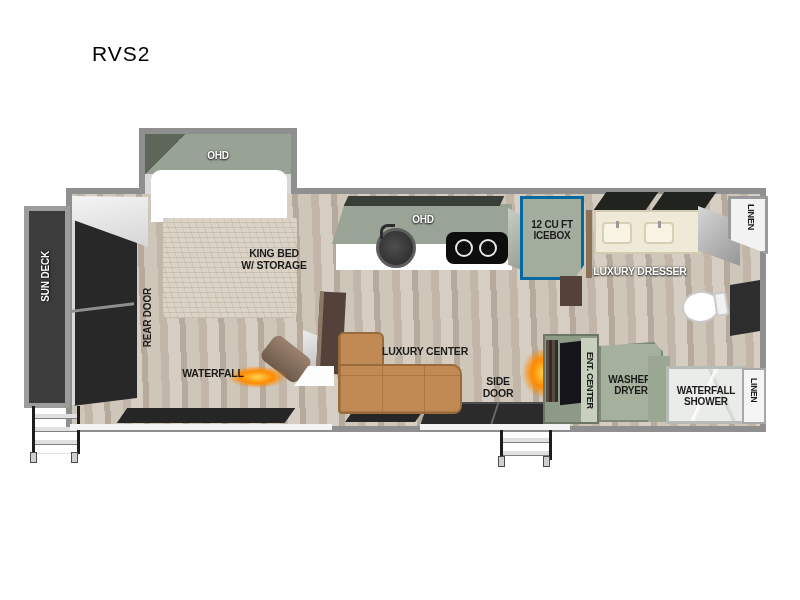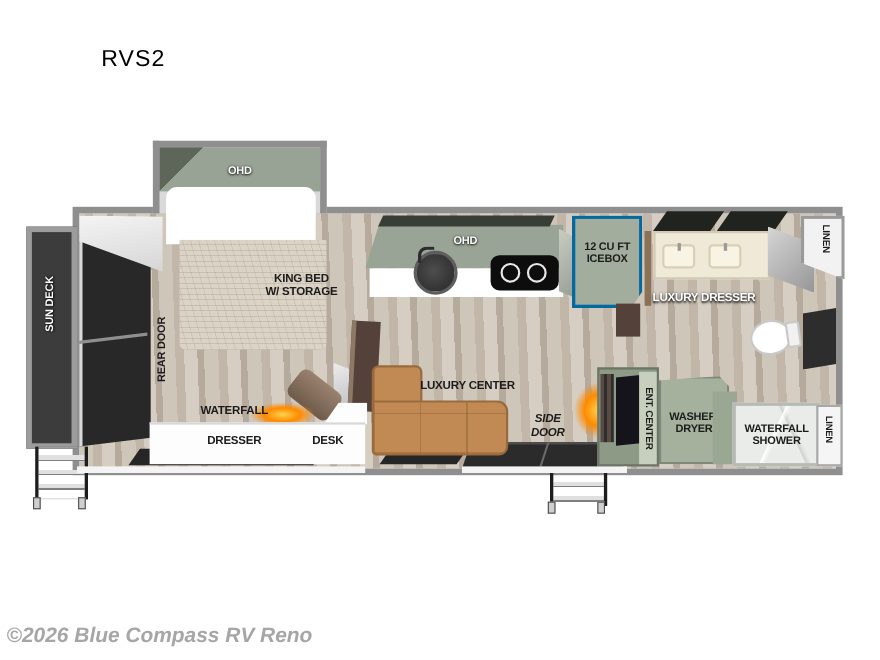--- a/index.html
+++ b/index.html
@@ -144,24 +144,20 @@
   <div class="abs bed-blanket">
     <div class="lbl" style="position:absolute;left:0;top:30px;width:134px;margin-left:44px;">KING BED
 W/ STORAGE</div>
   </div>
 
   <div class="abs side-table"></div>
   <div class="abs partition"></div>
   <div class="abs desk-chair"></div>
   <div class="abs dresser-mat"></div>
   <div class="abs desk-ext"></div>
-  <div class="abs dresser">
-    <div class="lbl" style="position:absolute;left:42px;top:10px;width:70px;">DRESSER</div>
-    <div class="lbl" style="position:absolute;left:140px;top:10px;width:44px;">DESK</div>
-  </div>
   <div class="abs glow" style="left:228px;top:366px;width:58px;height:22px;"></div>
   <div class="abs lbl" style="left:176px;top:368px;width:74px;z-index:5;">WATERFALL</div>
   <div class="abs sill" style="left:70px;top:424px;width:262px;height:6px;"></div>
 
   <div class="abs kitchen-window"></div>
   <div class="abs kitchen-ohd"></div>
   <div class="abs kitchen-counter"></div>
   <div class="abs counter-edge"></div>
   <div class="abs lbl lbl-white" style="left:398px;top:214px;width:50px;font-size:10px;z-index:5;">OHD</div>
   <div class="abs sink"></div>
@@ -194,21 +190,21 @@
     <div class="abs toilet-tank"></div>
   </div>
   <div class="abs wall-panel"></div>
 
   <div class="abs sofa-mat"></div>
   <div class="abs door-mats"></div>
   <div class="abs mat-divider"></div>
   <div class="abs sofa sofa-arm"></div>
   <div class="abs sofa sofa-body"></div>
   <div class="abs lbl" style="left:380px;top:346px;width:90px;z-index:5;">LUXURY CENTER</div>
-  <div class="abs lbl" style="left:474px;top:376px;width:48px;z-index:5;font-style:italic;">SIDE
+  <div class="abs lbl" style="left:474px;top:376px;width:48px;z-index:5;">SIDE
 DOOR</div>
   <div class="abs sill" style="left:420px;top:424px;width:150px;height:6px;"></div>
   <div class="abs ladder ladder-r"></div>
   <div class="abs foot" style="left:498px;top:456px;"></div>
   <div class="abs foot" style="left:543px;top:456px;"></div>
 
   <div class="abs glow" style="left:522px;top:348px;width:44px;height:50px;"></div>
   <div class="abs ent-center"></div>
   <div class="abs ent-slats"></div>
   <div class="abs ent-tv"></div>
@@ -221,14 +217,13 @@
   </div>
   <div class="abs shower-cab"></div>
   <div class="abs shower">
     <div class="lbl" style="position:absolute;left:0;top:16px;width:74px;font-size:10px;">WATERFALL
 SHOWER</div>
   </div>
   <div class="abs linen-bottom">
     <div class="lbl vtext" style="position:absolute;left:5px;top:8px;font-size:8.5px;">LINEN</div>
   </div>
 
-  <div class="abs watermark">©2026 Blue Compass RV Reno</div>
 </div>
 
 </body></html>

